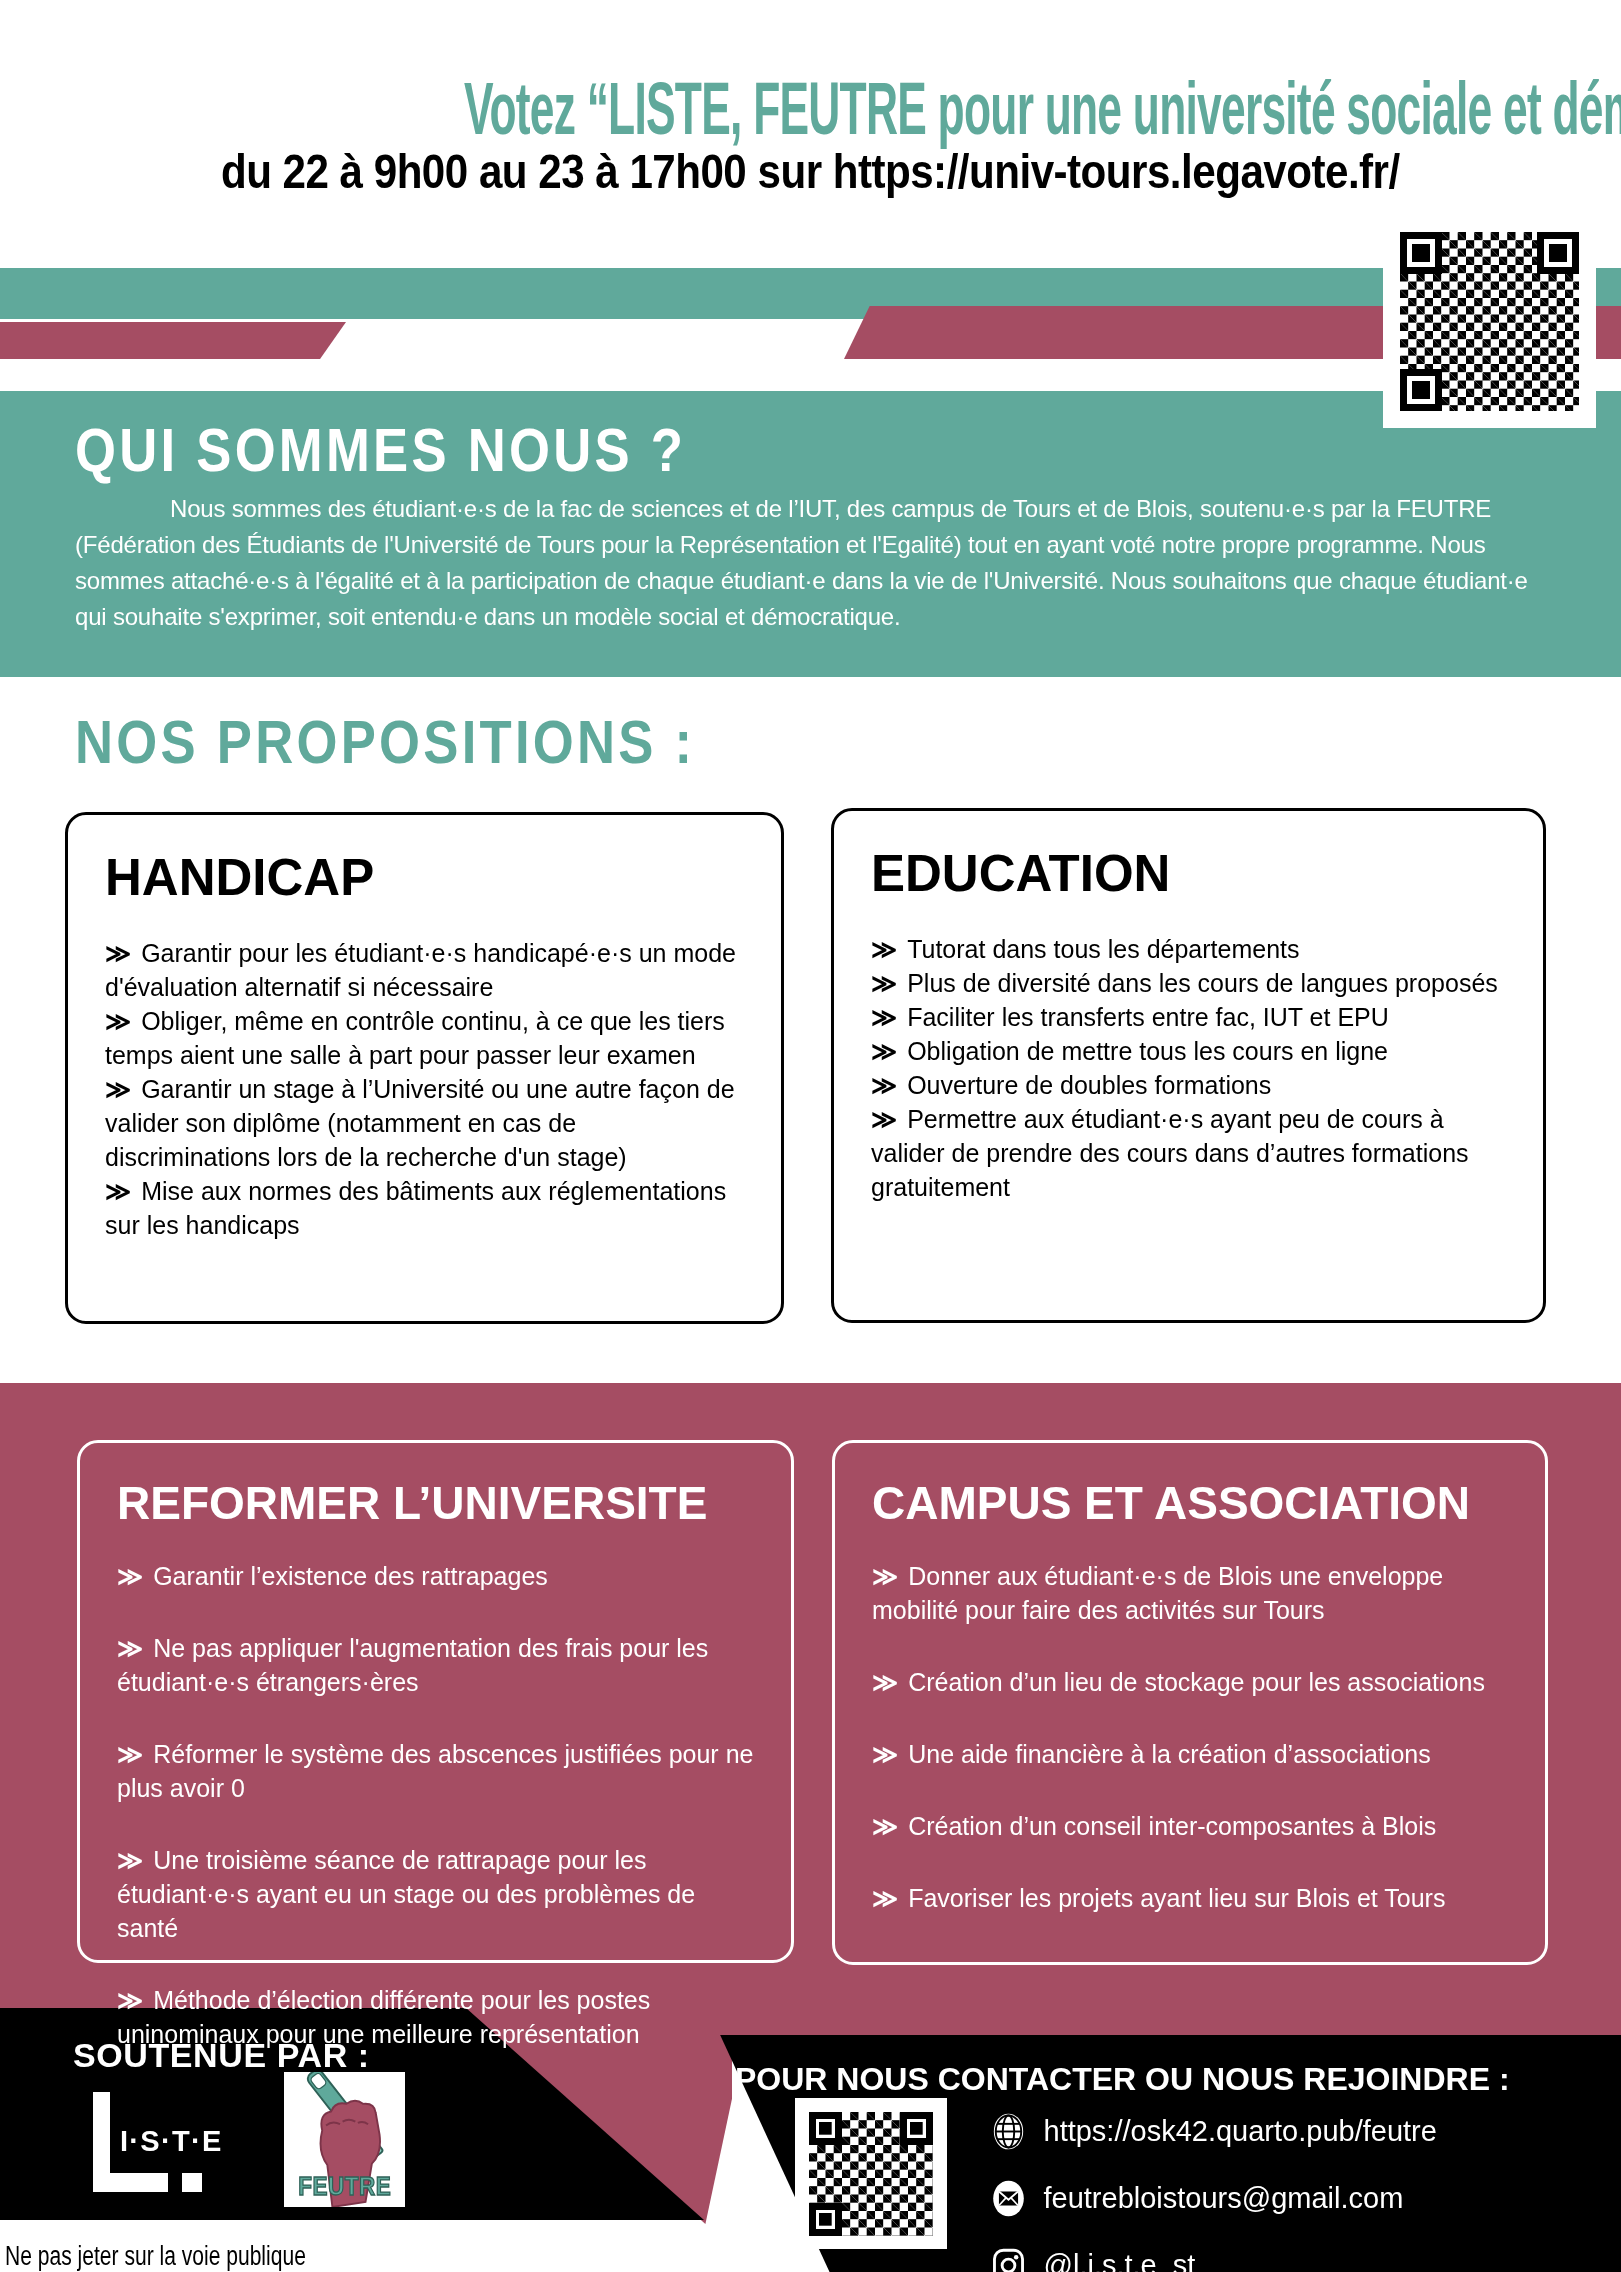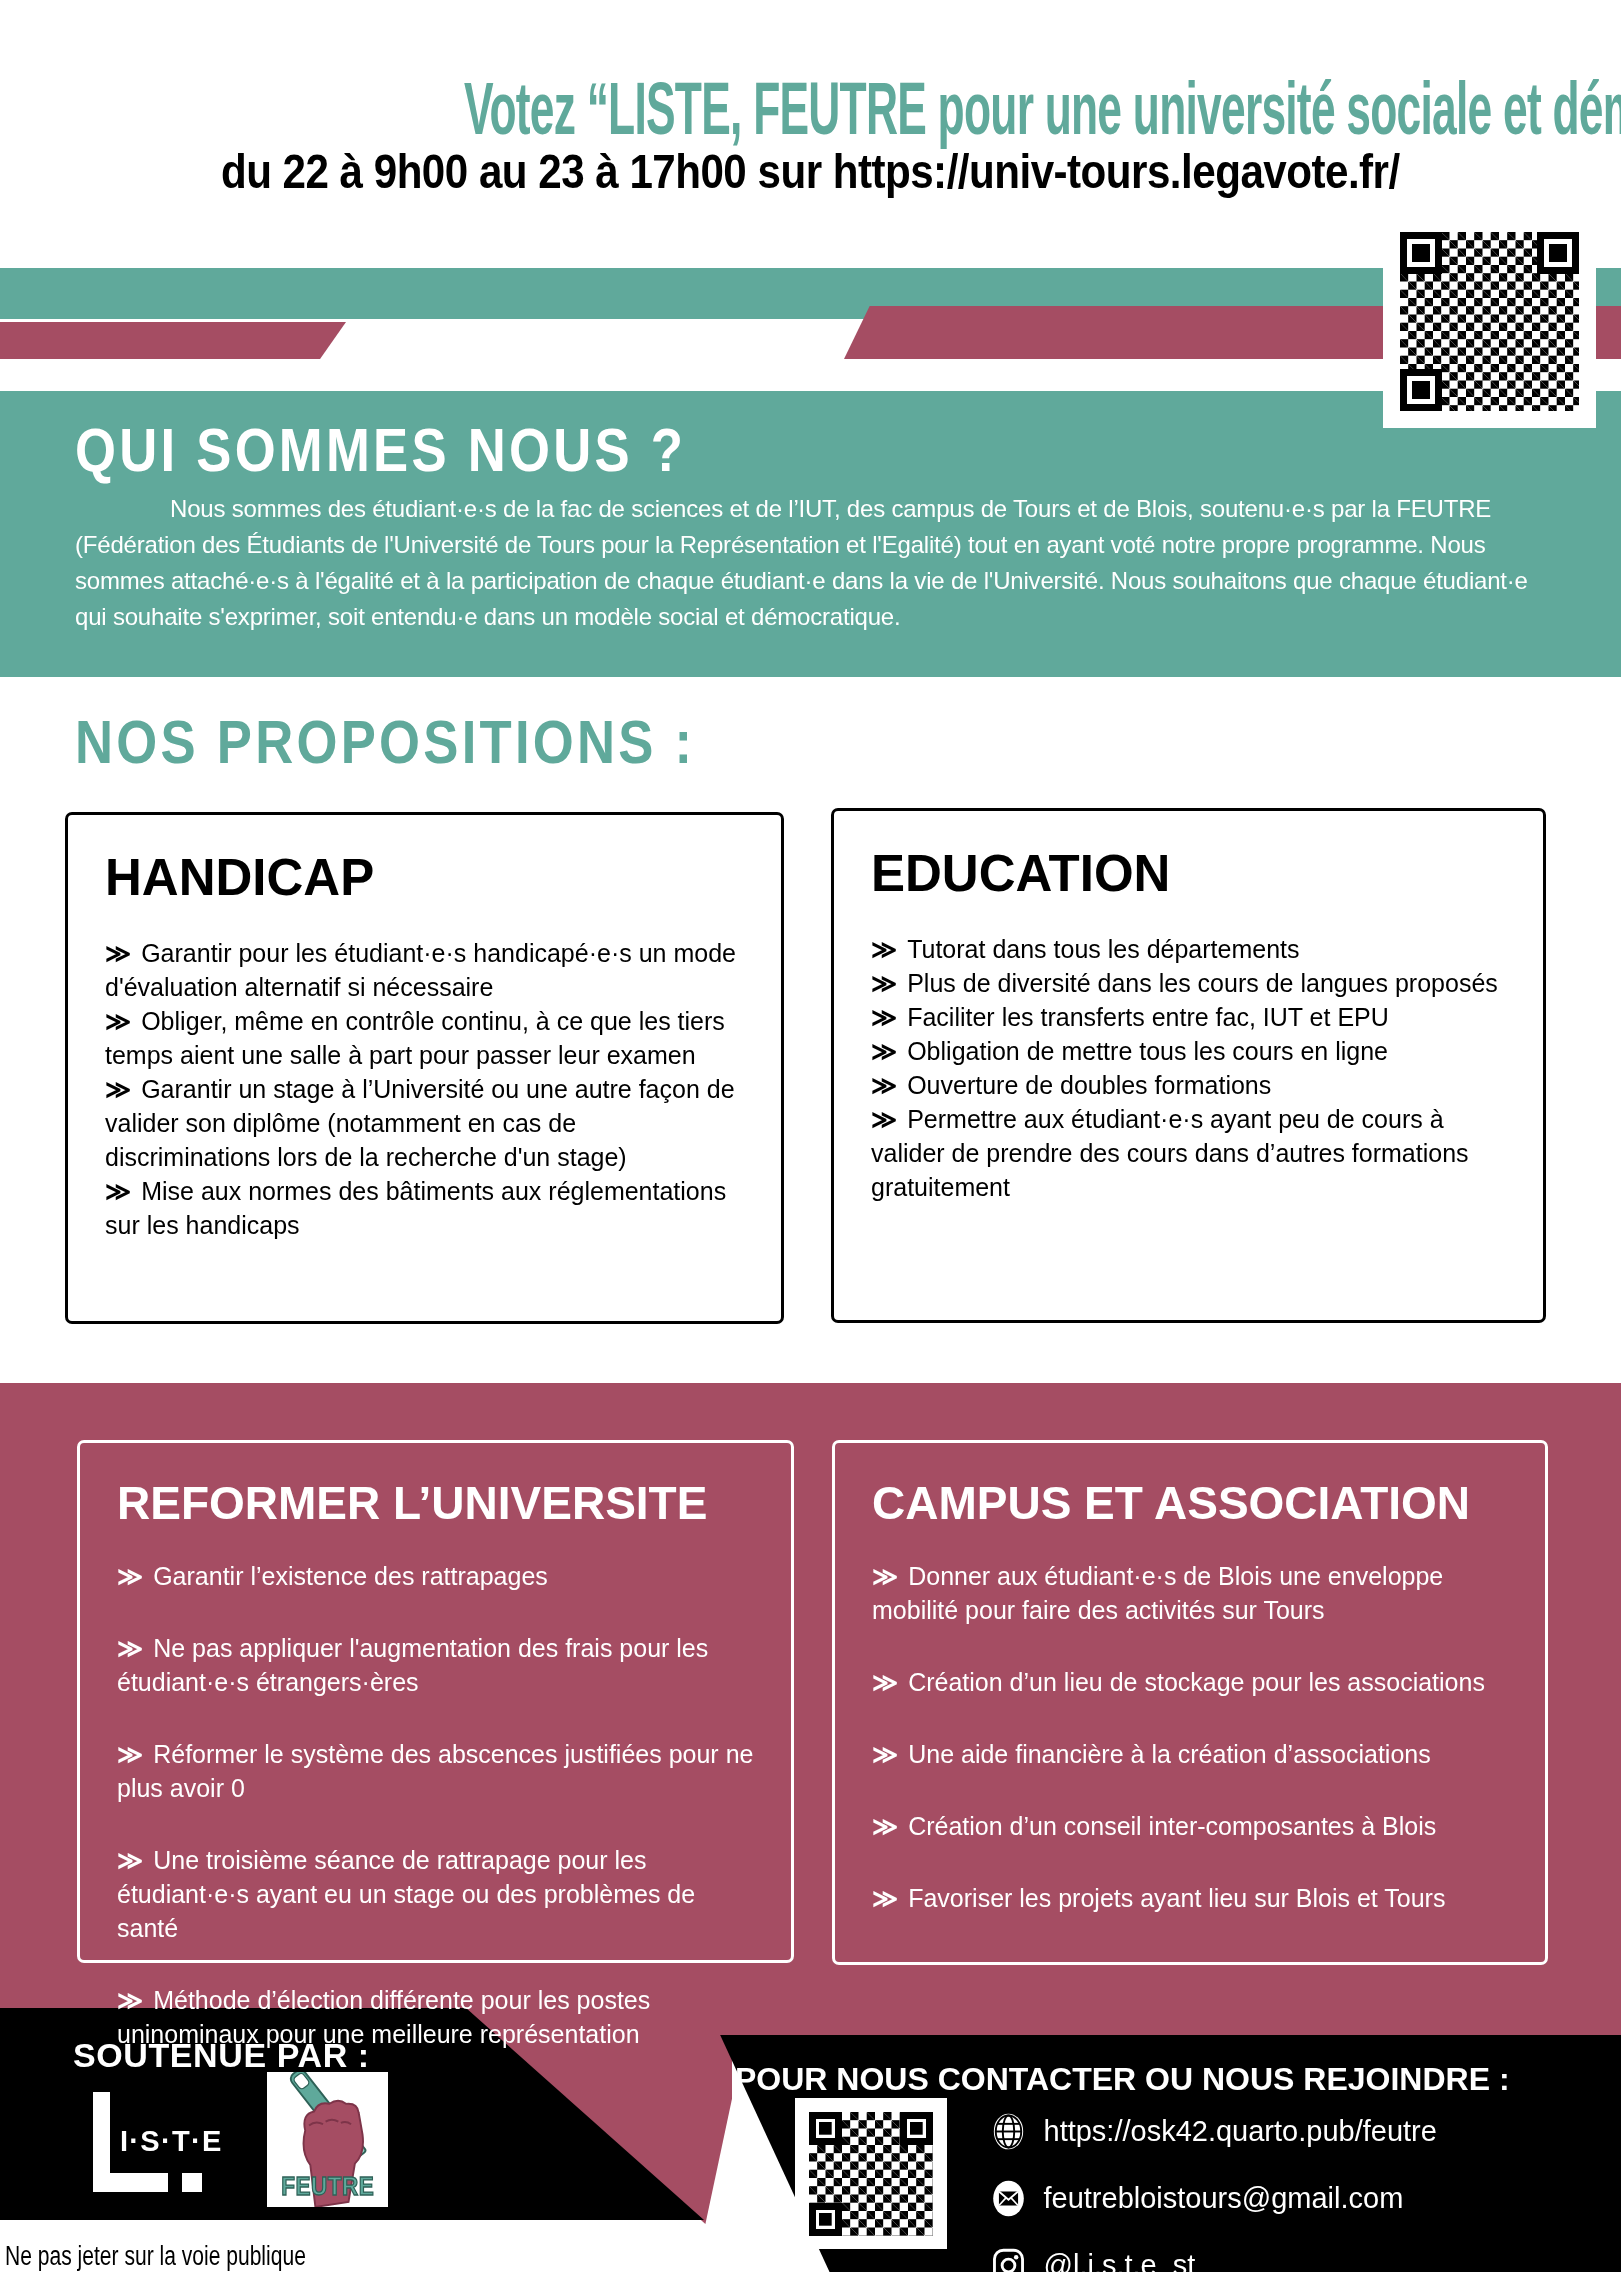--- a/index.html
+++ b/index.html
@@ -52,21 +52,21 @@
     font-size:62px;letter-spacing:3.8px;transform:scaleX(0.85);transform-origin:left center;}
   .qui-par{position:absolute;left:75px;top:100px;width:1473px;color:#fff;
     font-size:24px;line-height:36px;letter-spacing:-0.2px;text-indent:95px;}
 
   
   .nos-heading{left:75px;top:706px;z-index:4;}
   .nos-heading .t{display:inline-block;white-space:nowrap;color:#60A99B;font-weight:bold;
     font-size:62px;letter-spacing:3.8px;transform:scaleX(0.85);transform-origin:left center;}
 
   
-  .pbox{border-radius:7px;box-sizing:border-box;z-index:4;padding:33px 37px 25px 37px;}
+  .pbox{border-radius:21px;box-sizing:border-box;z-index:4;padding:33px 37px 25px 37px;}
   .pbox.white{background:#fff;border:3.2px solid #000;color:#000;}
   .pbox.maroon{background:transparent;border:3.2px solid #fff;color:#fff;}
   .pbox h2{margin:0 0 29px 0;font-size:51px;letter-spacing:0;font-weight:bold;}
   .pbox.maroon h2{font-size:46px;}
   .items{display:flex;flex-direction:column;}
   .pbox.maroon .items{gap:38px;}
   .item{font-size:25px;line-height:34px;}
   .item .bullet{margin-right:10px;font-weight:bold;}
   .box-handicap{left:65px;top:812px;width:719px;height:512px;}
   .box-education{left:831px;top:808px;width:715px;height:515px;}
@@ -85,21 +85,21 @@
     clip-path:polygon(2.4% 0,100% 0,100% 100%,14.3% 100%);z-index:3;}
 
   .soutenue{left:73px;top:2025px;z-index:4;color:#fff;font-weight:bold;font-size:34px;
     letter-spacing:0.6px;margin-top:11px;}
   .liste-logo{left:93px;top:2092px;z-index:4;width:152px;height:102px;}
   .liste-v{position:absolute;left:0;top:0;width:17px;height:100px;background:#fff;}
   .liste-h{position:absolute;left:0;top:81px;width:75px;height:19px;background:#fff;}
   .liste-dot{position:absolute;left:89px;top:81px;width:20px;height:19px;background:#fff;}
   .liste-text{position:absolute;left:27px;top:33px;color:#fff;font-size:29px;
     font-weight:bold;letter-spacing:1.3px;}
-  .feutre-logo{left:267px;top:2072px;z-index:4;width:121px;height:135px;background:#4c1d95;
+  .feutre-logo{left:284px;top:2072px;z-index:4;width:121px;height:135px;background:#4c1d95;
     display:flex;align-items:flex-end;justify-content:center;overflow:hidden;}
   .feutre-logo svg{position:absolute;left:0;top:0;}
   .feutre-text{position:relative;z-index:2;color:#5FA99B;font-weight:bold;font-size:25px;
     letter-spacing:0.6px;-webkit-text-stroke:1.3px #2e6157;margin-bottom:6.3px;
     transform:scaleX(0.9);}
 
   .contact-heading{left:735px;top:2061px;z-index:4;color:#fff;font-weight:bold;
     font-size:32px;white-space:nowrap;}
   .contact-rows{left:990px;top:2113px;z-index:5;display:flex;flex-direction:column;gap:30px;}
   .contact-row{display:flex;align-items:center;gap:16.5px;color:#fff;font-size:29px;}

